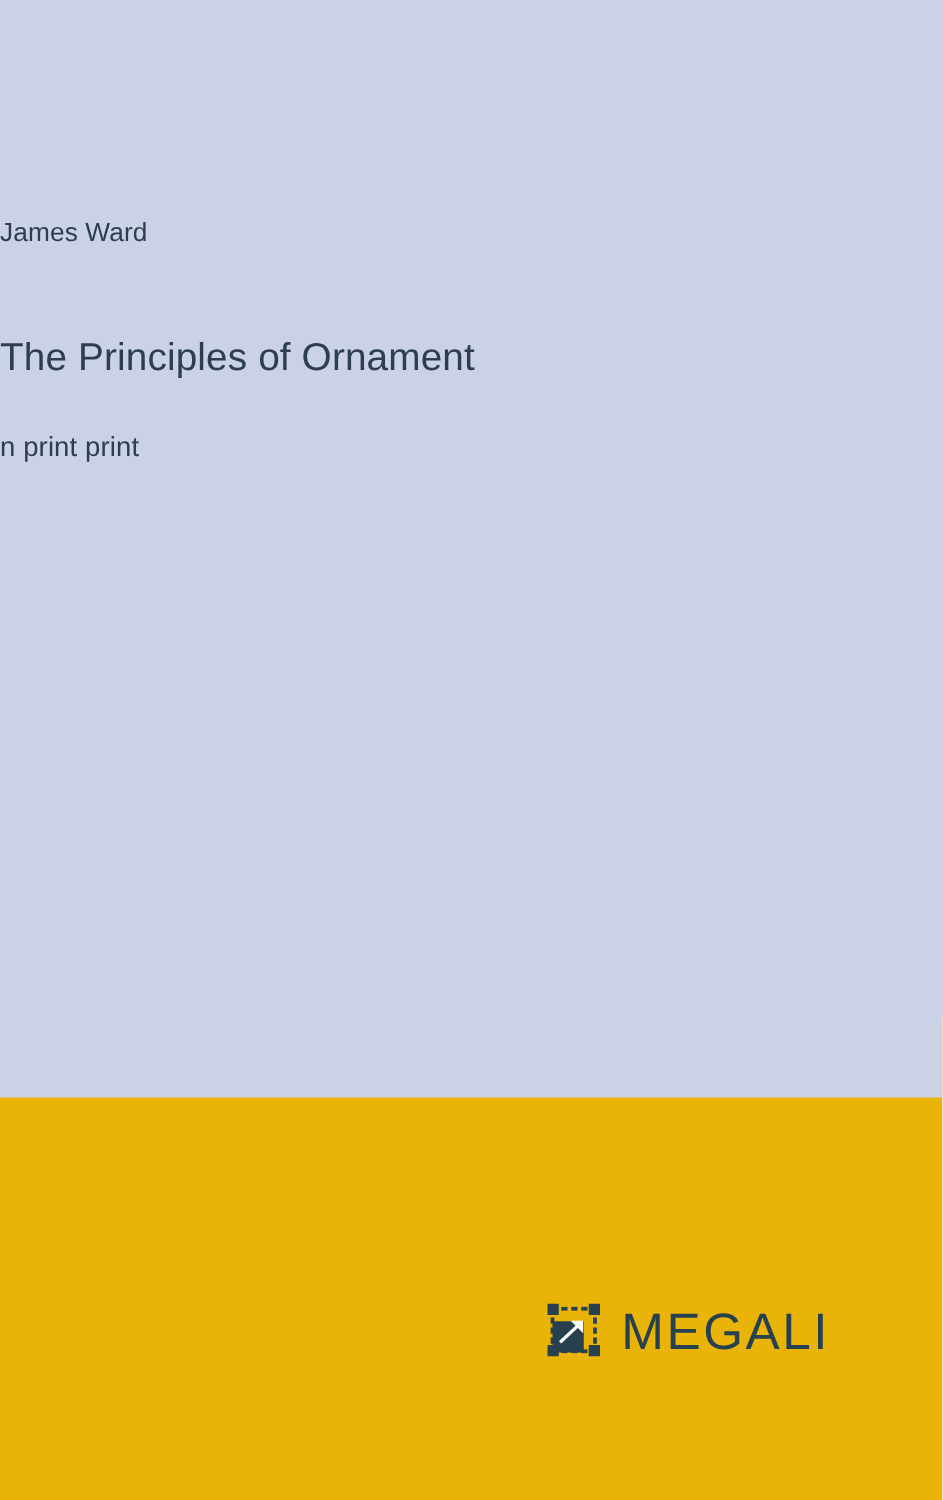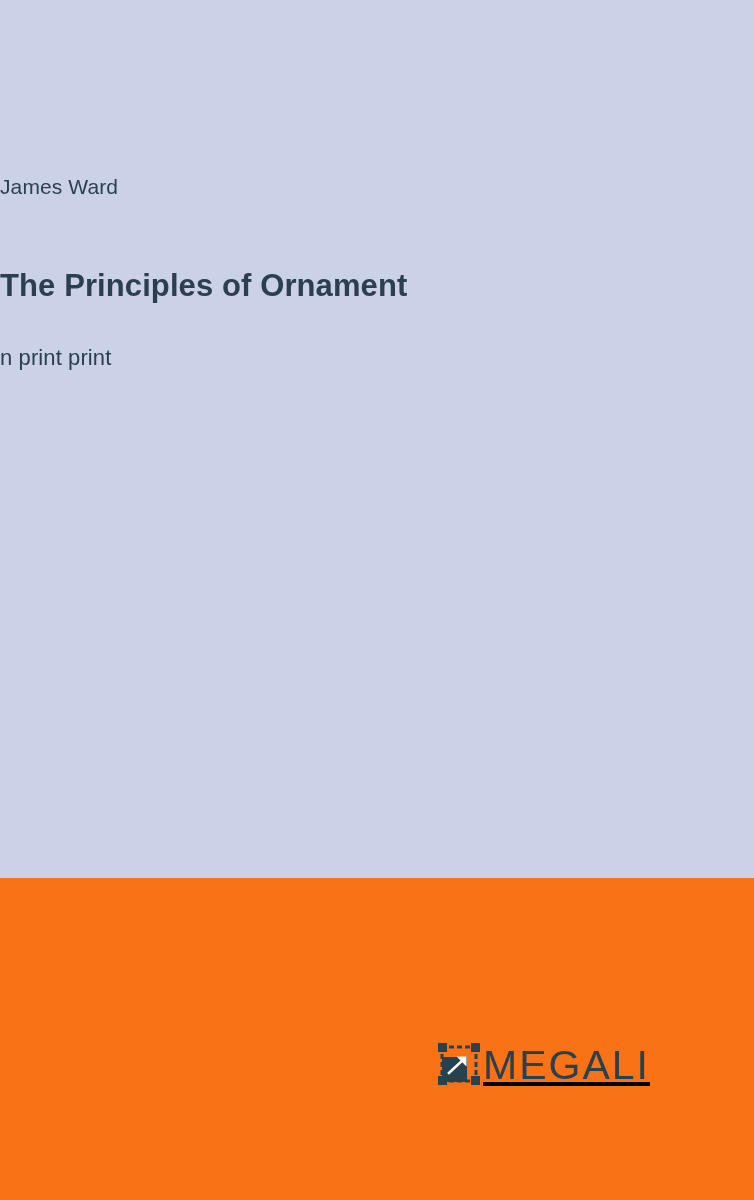--- a/index.html
+++ b/index.html
@@ -8,21 +8,21 @@
     background: #ffffff;
   }
   body {
     font-family: "Liberation Sans", sans-serif;
   }
 
   .cover {
     position: relative;
     width: 754px;
     height: 1200px;
-    background: #f97316;
+    background: #eab308;
     overflow: hidden;
   }
 
   
   .board {
     position: absolute;
     left: 0;
     top: 0;
     width: 754px;
     height: 878px;
@@ -47,21 +47,21 @@
     color: #2c3e4f;
     white-space: nowrap;
     line-height: 1;
   }
 
   .title {
     position: absolute;
     left: 8px;
     top: 270px;
     font-size: 31px;
-    font-weight: 700;
+    font-weight: 400;
     letter-spacing: 0.1px;
     color: #2c3e4f;
     white-space: nowrap;
     line-height: 1;
     text-align: center;
   }
 
   .subtitle {
     position: absolute;
     left: 8px;
@@ -75,21 +75,21 @@
   }
 
   
   .logo {
     position: absolute;
     left: 437px;
     top: 1039px;
     height: 52px;
     display: flex;
     align-items: center;
-    text-decoration: underline;
+    gap: 14px;
   }
 
   .logo-mark {
     width: 46px;
     height: 46px;
     display: block;
     flex: 0 0 auto;
   }
 
   .logo-word {

